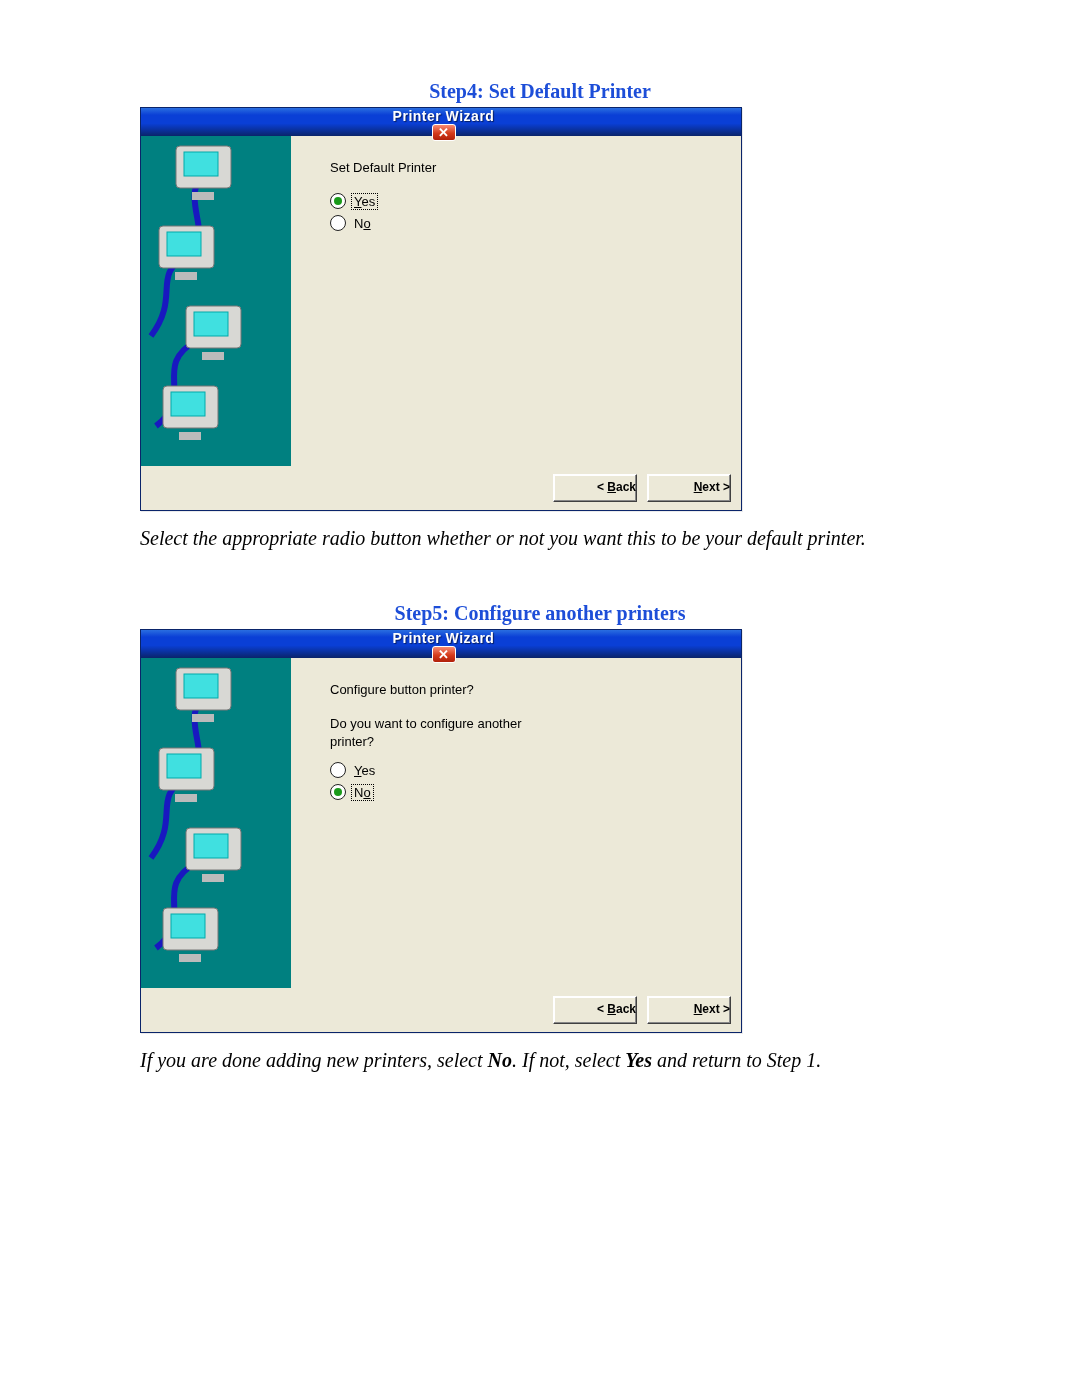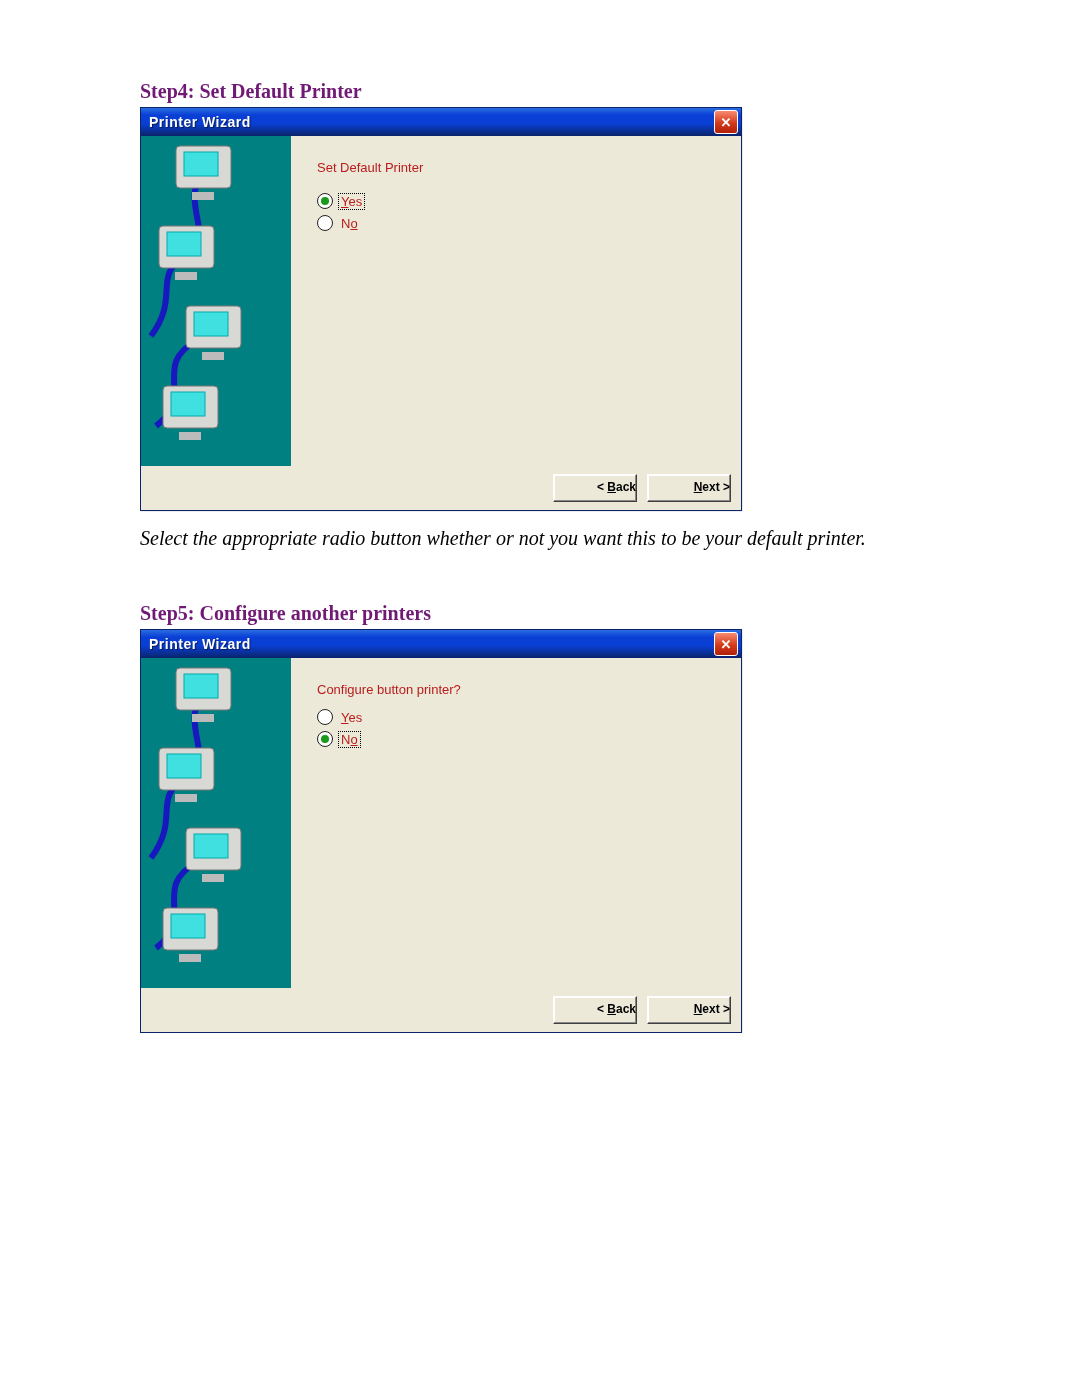--- a/index.html
+++ b/index.html
@@ -10,22 +10,23 @@
     color: #000;
   }
   .page {
     width: 800px;
     margin: 0 0 0 140px;
   }
   .step-heading {
     font-family: "Times New Roman", serif;
     font-size: 20px;
     font-weight: bold;
-    color: #701a75;
+    color: #1d4ed8;
     margin: 0 0 4px 0;
+    text-align: center;
   }
   .caption {
     font-family: "Times New Roman", serif;
     font-size: 20px;
     margin: 14px 0 50px 0;
     line-height: 1.35;
     font-style: italic;
   }
   .caption b { font-weight: bold; }
 
@@ -38,20 +39,21 @@
     font-family: Tahoma, Arial, sans-serif;
   }
   .titlebar {
     height: 28px;
     background: linear-gradient(to bottom, #2a6ee0 0%, #0a3fd6 25%, #0a3fd6 55%, #0a246a 100%);
     display: flex;
     align-items: center;
     justify-content: space-between;
     padding: 0 3px 0 8px;
     color: #fff;
+    flex-direction: column;
   }
   .titlebar-title {
     font-family: "Trebuchet MS", Tahoma, sans-serif;
     font-weight: bold;
     font-size: 14px;
     letter-spacing: .5px;
     text-shadow: 1px 1px 1px rgba(0,0,0,.55);
   }
   .close-btn {
     width: 22px;
@@ -78,22 +80,23 @@
     background: #008080;
     position: relative;
     overflow: hidden;
     flex: 0 0 150px;
   }
   .sidebar-art svg { display:block; }
   .content {
     flex: 1;
     padding: 24px 18px 0 26px;
     font-size: 13px;
-    color: #b91c1c;
+    color: #000000;
     font-family: Tahoma, Arial, sans-serif;
+    margin-left: 13px;
   }
   .content-heading {
     margin: 0 0 18px 0;
     font-size: 13px;
   }
   .content-text {
     margin: 0 0 18px 0;
     max-width: 250px;
     line-height: 1.35;
   }
@@ -256,32 +259,36 @@
             </g>
           <g transform="translate(22,250)">
               <rect x="0" y="0" width="55" height="42" rx="4" fill="#d8d8d4" stroke="#777"></rect>
               <rect x="8" y="6" width="34" height="24" fill="#40e0e0" stroke="#0aa"></rect>
               <rect x="16" y="46" width="22" height="8" fill="#bbb"></rect>
             </g>
         </svg>
       </div>
       <div class="content">
         <p class="content-heading">Configure button printer?</p>
+        <p class="content-text" style="max-width:200px">Do you want to configure another printer?</p>
         <div class="radio-group" style="margin-top:-6px">
           <div class="radio-row">
             <span class="radio-dot"></span>
             <span class="radio-label"><span class="u">Y</span><span>es</span></span>
           </div>
           <div class="radio-row">
             <span class="radio-dot selected"></span>
             <span class="radio-label focused"><span>N</span><span class="u">o</span></span>
           </div>
         </div>
       </div>
     </div>
     <div class="button-row">
       <div class="btn">&lt; <span class="u">B</span>ack</div>
       <div class="btn"><span class="u">N</span>ext &gt;</div>
     </div>
   </div>
 
+  <p class="caption">
+    <span>If you are done adding new printers, select </span><b>No</b><span>.  If not, select </span><b>Yes</b><span> and return to Step 1.</span>
+  </p>
 
 </div>
 
 </body></html>

